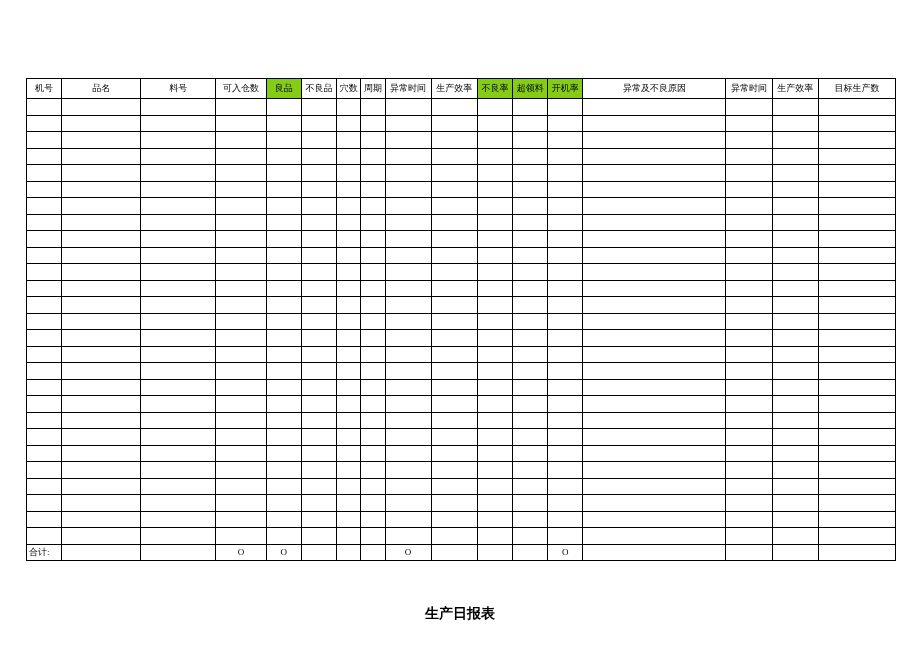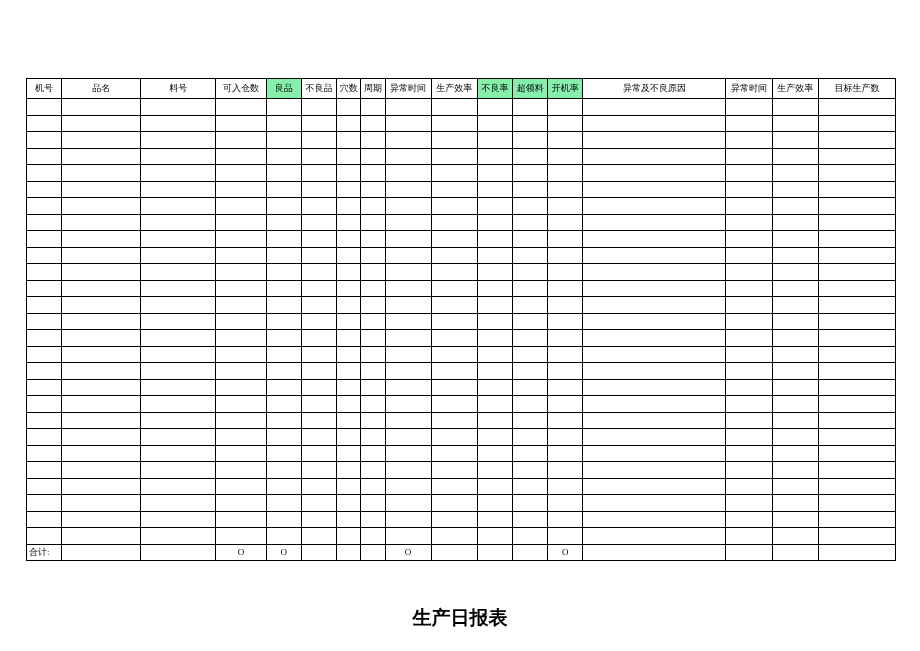--- a/index.html
+++ b/index.html
@@ -34,21 +34,21 @@
       height: 16.5px;
       overflow: hidden;
       white-space: nowrap;
       padding: 0;
     }
     th {
       height: 20px;
       font-weight: normal;
     }
     .highlight {
-      background-color: #86efac;
+      background-color: #84cc16;
     }
     .col-machine { width: 32px; }
     .col-name { width: 72px; }
     .col-material { width: 68px; }
     .col-target { width: 46px; }
     .col-good { width: 32px; }
     .col-bad { width: 32px; }
     .col-hole { width: 22px; }
     .col-cycle { width: 22px; }
     .col-abnormal-time { width: 42px; }
@@ -59,21 +59,21 @@
     .col-reason { width: 130px; }
     .col-can-stock { width: 42px; }
     .col-not-stock { width: 42px; }
     .col-not-stock-reason { width: 70px; }
     .title {
       position: absolute;
       top: 605px;
       left: 0;
       width: 920px;
       text-align: center;
-      font-size: 19px;
+      font-size: 14px;
       font-weight: bold;
       font-family: "SimHei", "黑体", sans-serif;
     }
     .total-label {
       text-align: left;
       padding-left: 2px;
       margin-left: 46px;
     }
   </style>
 </head>

